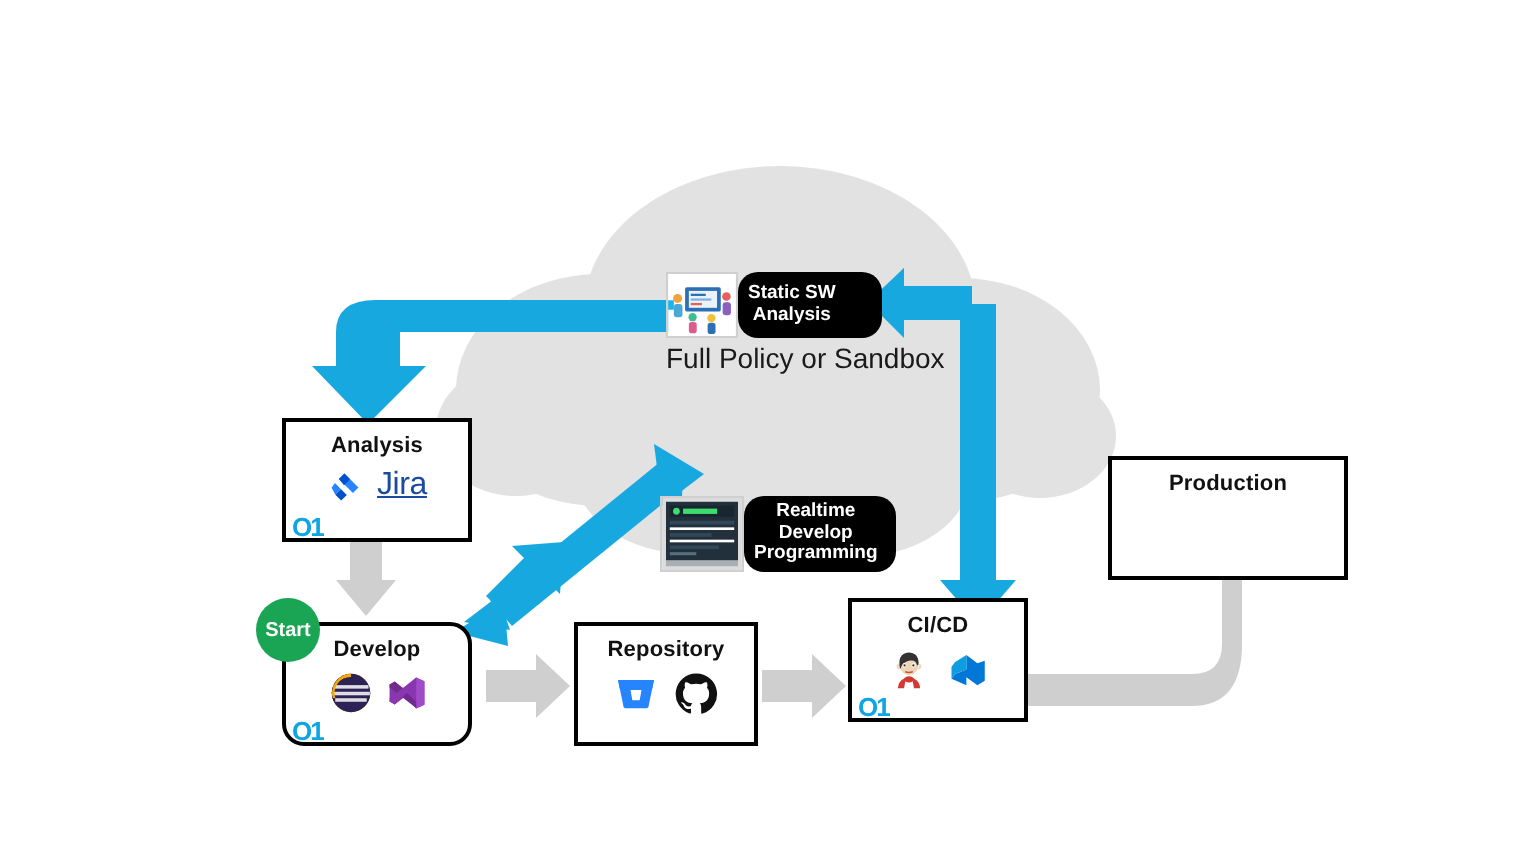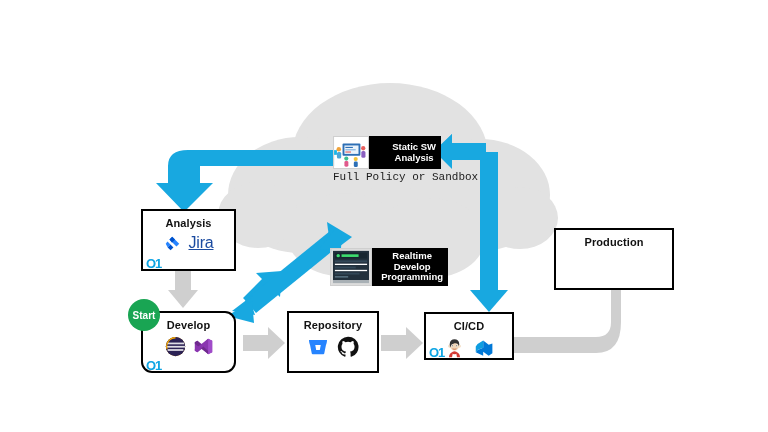--- a/index.html
+++ b/index.html
@@ -18,22 +18,22 @@
   .o1-badge{position:absolute;left:3px;bottom:-1px;font-size:13px;font-weight:bold;color:#0ea5e4;
     font-family:"Liberation Sans",sans-serif;letter-spacing:-1px;line-height:1;z-index:7;}
 
   .start-badge{position:absolute;width:32px;height:32px;border-radius:50%;background:#19a553;
     color:#fff;font-size:10px;font-weight:bold;display:flex;align-items:center;justify-content:center;
     z-index:8;font-family:"Liberation Sans",sans-serif;}
 
   .cloud-item{position:absolute;z-index:5;}
   .thumb{width:36px;height:33px;border:1px solid #cfcfcf;box-sizing:border-box;display:block;}
   .black-label{background:#000000;color:#ffffff;font-size:9.5px;font-weight:bold;text-align:center;
-    display:flex;align-items:center;justify-content:flex-end;line-height:1.15;padding:0 5px;box-sizing:border-box;}
-  .caption{font-size:11px;color:#1a1a1a;text-align:center;margin-top:2px;white-space:nowrap;font-family:Liberation Mono, monospace;}
+    display:flex;align-items:center;justify-content:flex-start;line-height:1.15;padding:0 5px;box-sizing:border-box;border-radius:10px;}
+  .caption{font-size:14px;color:#1a1a1a;text-align:center;margin-top:2px;white-space:nowrap;}
 
   .row{display:flex;align-items:stretch;}
   .jira-txt{font-size:16px;color:#1b4ba0;font-weight:500;letter-spacing:-.2px;text-decoration:underline;}
   .aws-txt{font-size:19px;font-weight:bold;color:#232f3e;letter-spacing:-1.2px;line-height:.8;}
   .azure-txt{font-size:16px;color:#2a79c4;letter-spacing:-.2px;}
 </style>
 </head>
 <body>
 
 <div id="stage">
@@ -200,21 +200,21 @@
         <path d="M2.2 4.4h19.6l-3 14.6a1 1 0 0 1-1 .8H6.2a1 1 0 0 1-1-.8z" fill="#2684ff"></path>
         <path d="M21.8 4.4H2.2l1.1 5.4h17.4z" fill="#2684ff"></path>
         <path d="M9 9.8h6l-1 5.6h-4z" fill="#ffffff"></path>
       </svg>
       <svg width="22" height="22" viewBox="0 0 24 24">
         <path fill="#111111" d="M12 .8a11.2 11.2 0 0 0-3.5 21.8c.55.1.76-.24.76-.53v-2c-3.1.67-3.76-1.3-3.76-1.3-.5-1.3-1.24-1.65-1.24-1.65-1-.7.08-.68.08-.68 1.12.08 1.7 1.15 1.7 1.15 1 1.7 2.6 1.2 3.24.92.1-.72.39-1.2.7-1.48-2.48-.28-5.08-1.24-5.08-5.5 0-1.22.44-2.2 1.15-2.98-.12-.28-.5-1.42.1-2.95 0 0 .94-.3 3.08 1.14a10.6 10.6 0 0 1 5.6 0c2.14-1.44 3.08-1.14 3.08-1.14.6 1.53.22 2.67.1 2.95.72.78 1.15 1.76 1.15 2.98 0 4.28-2.6 5.22-5.1 5.5.4.35.76 1.03.76 2.07v3.07c0 .3.2.64.77.53A11.2 11.2 0 0 0 12 .8z"></path>
       </svg>
     </div>
   </div>
 
-  <div class="node" style="left:424px;top:312px;width:90px;height:48px;">
+  <div class="node" style="left:424px;top:299px;width:90px;height:62px;">
     <div class="node-title">CI/CD</div>
     <div class="node-icons">
       <svg width="23" height="23" viewBox="0 0 24 24">
         <path d="M6 21c.4-4 2.6-5.6 6-5.6S17.6 17 18 21z" fill="#ffffff"></path>
         <path d="M6.2 21c.3-3.2 2-4.8 4.2-5.3l-1 5.3z" fill="#d33833"></path>
         <path d="M17.8 21c-.3-3.2-2-4.8-4.2-5.3l1 5.3z" fill="#d33833"></path>
         <ellipse cx="12" cy="16.4" rx="2.6" ry="1.6" fill="#d33833"></ellipse>
         <ellipse cx="12" cy="8.6" rx="5" ry="5.6" fill="#f0d6b8"></ellipse>
         <path d="M7 7.5c0-3.4 2.2-5.2 5-5.2s5 1.8 5 5.2c0 1-.3 1.6-.6 1.6-.4 0-.3-1.2-1-1.8-1-.9-3-1-4.6-.3-1.5.6-2.1 1.6-2.6 2.3-.4.6-.4 1.6-.8 1.4-.3-.2-.4-1.6-.4-3.2z" fill="#333333"></path>
         <ellipse cx="9.6" cy="9" rx="1" ry="1.2" fill="#ffffff"></ellipse>

